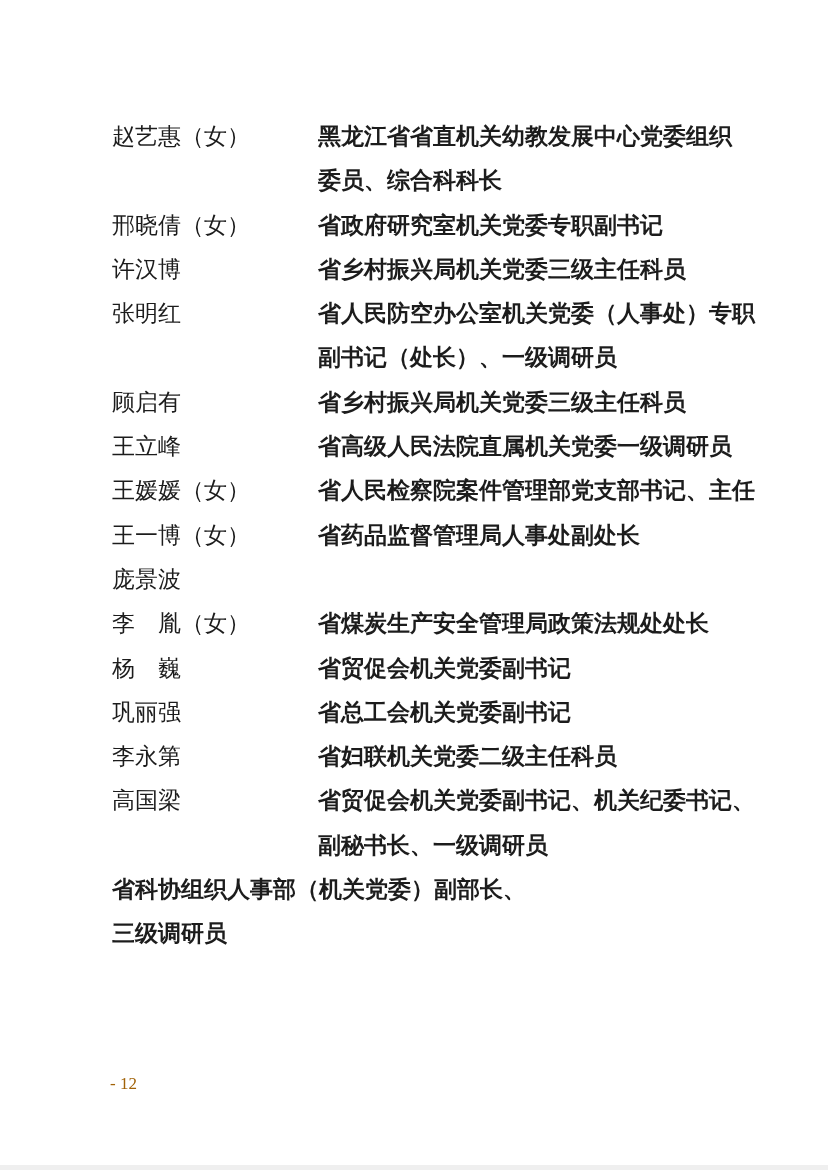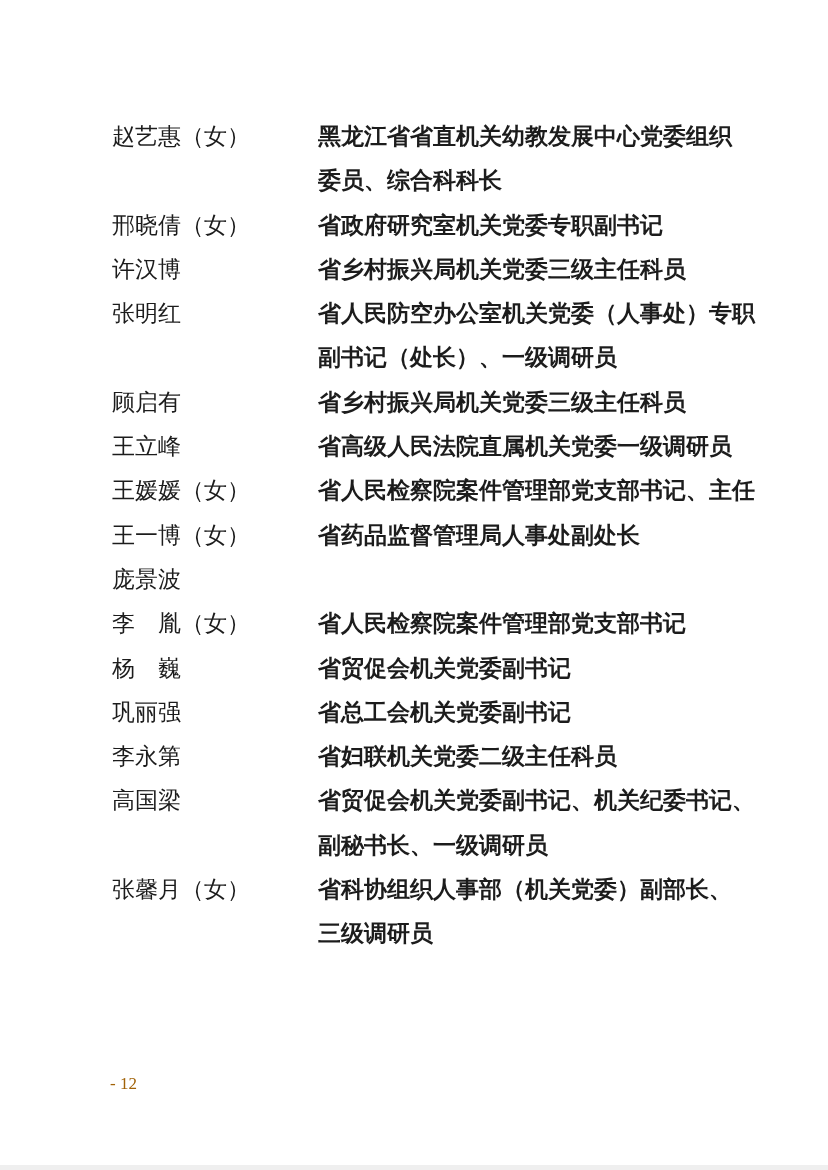--- a/index.html
+++ b/index.html
@@ -129,21 +129,21 @@
 
 
     <div class="row">
       <div class="name-cell">庞景波</div>
     </div>
 
 
     <div class="row">
       <div class="name-cell">李　胤（女）</div>
       <div class="pos-cell">
-        <div class="pos-line">省人民检察院案件管理部党支部书记</div>
+        <div class="pos-line">省煤炭生产安全管理局政策法规处处长</div>
       </div>
     </div>
 
     <div class="row">
       <div class="name-cell">杨　巍</div>
       <div class="pos-cell">
         <div class="pos-line">省贸促会机关党委副书记</div>
       </div>
     </div>
 
@@ -163,21 +163,20 @@
 
     <div class="row">
       <div class="name-cell">高国梁</div>
       <div class="pos-cell">
         <div class="pos-line">省贸促会机关党委副书记、机关纪委书记、</div>
         <div class="pos-line">副秘书长、一级调研员</div>
       </div>
     </div>
 
     <div class="row">
-      <div class="name-cell">张馨月（女）</div>
       <div class="pos-cell">
         <div class="pos-line">省科协组织人事部（机关党委）副部长、</div>
         <div class="pos-line">三级调研员</div>
       </div>
     </div>
 
   </div>
 
   <div class="footer">- 12</div>
   <div class="bottom-edge"></div>

